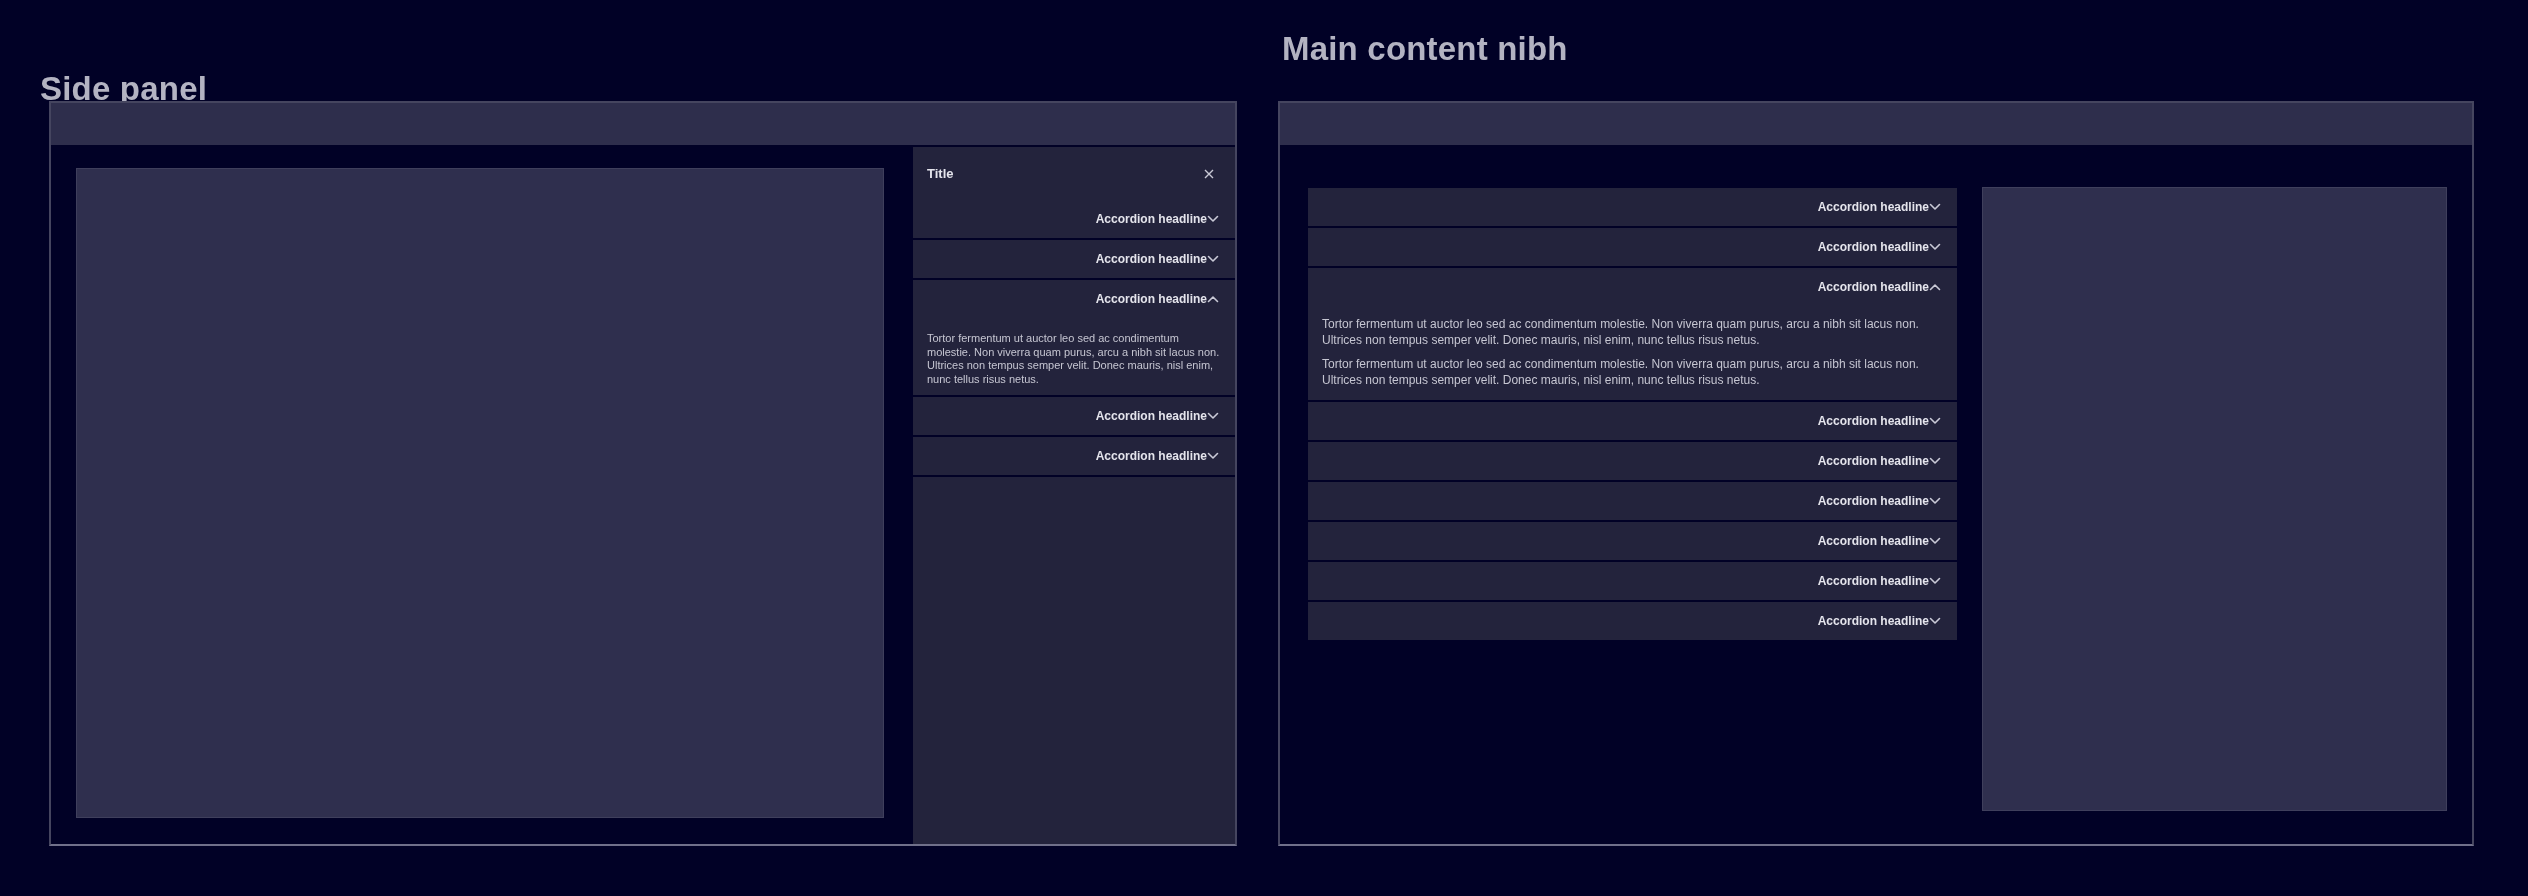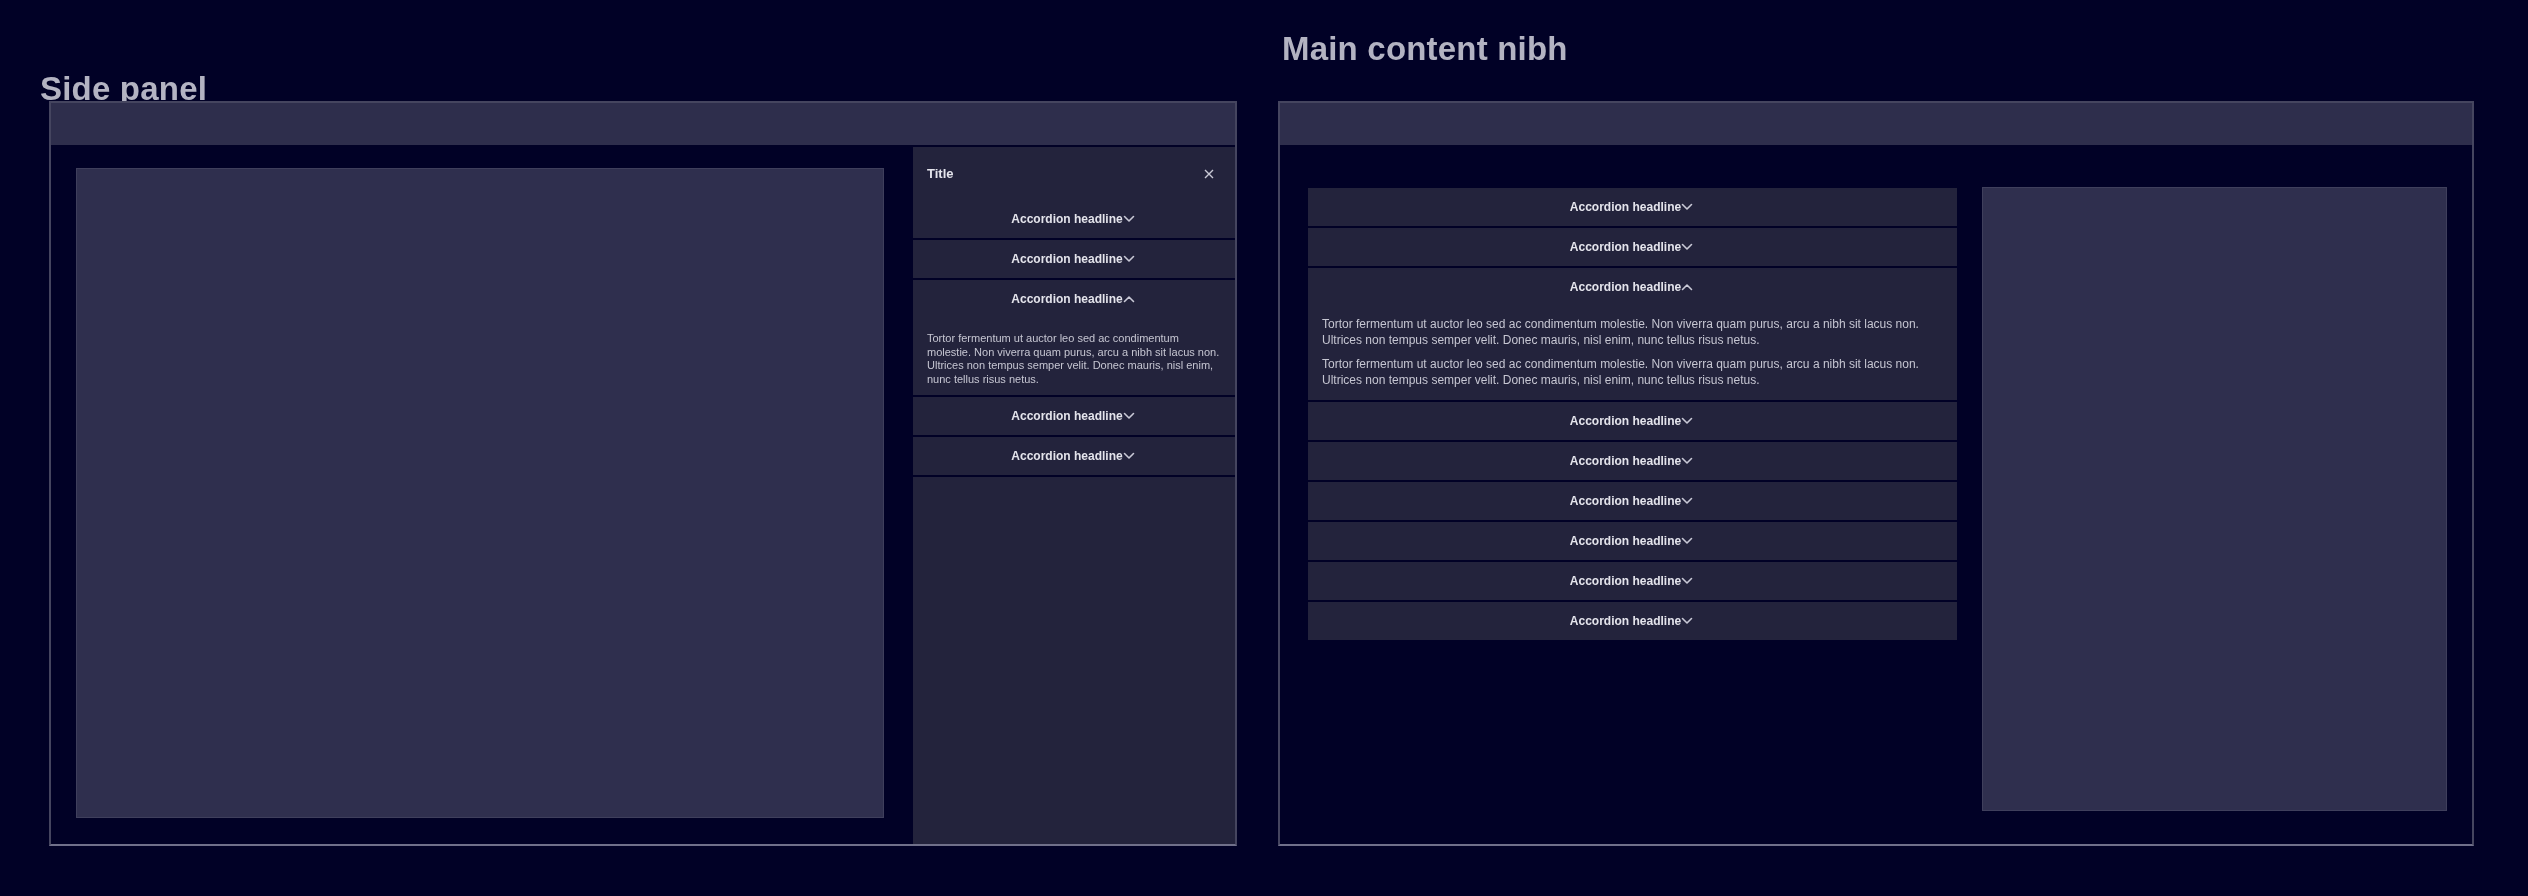--- a/index.html
+++ b/index.html
@@ -45,21 +45,21 @@
   .drawer-title{font-size:13px;font-weight:700;color:var(--label);}
   .close-btn{
     background:none;border:none;padding:4px;margin:0;cursor:pointer;
     display:flex;align-items:center;justify-content:center;
   }
 
   #main-acc-list{position:absolute;left:28px;top:85px;width:649px;}
 
   .acc-item{background:var(--surface);border-bottom:2px solid var(--bg);}
   .acc-header{
-    height:38px;display:flex;align-items:center;justify-content:center;
+    height:38px;display:flex;align-items:center;justify-content:flex-end;
     padding:0 16px 0 14px;cursor:pointer;
   }
   .acc-label{font-size:12px;font-weight:700;color:var(--label);white-space:nowrap;}
   .chev{display:flex;align-items:center;}
   .chev.up svg{transform:rotate(180deg);}
 
   .acc-content{padding:10px 16px 12px 14px;}
   .acc-content p{margin:0 0 8px;font-size:12px;line-height:16px;color:var(--body);}
   .acc-content p:last-child{margin-bottom:0;}
   .drawer .acc-content{padding:14px 14px 9px;}

